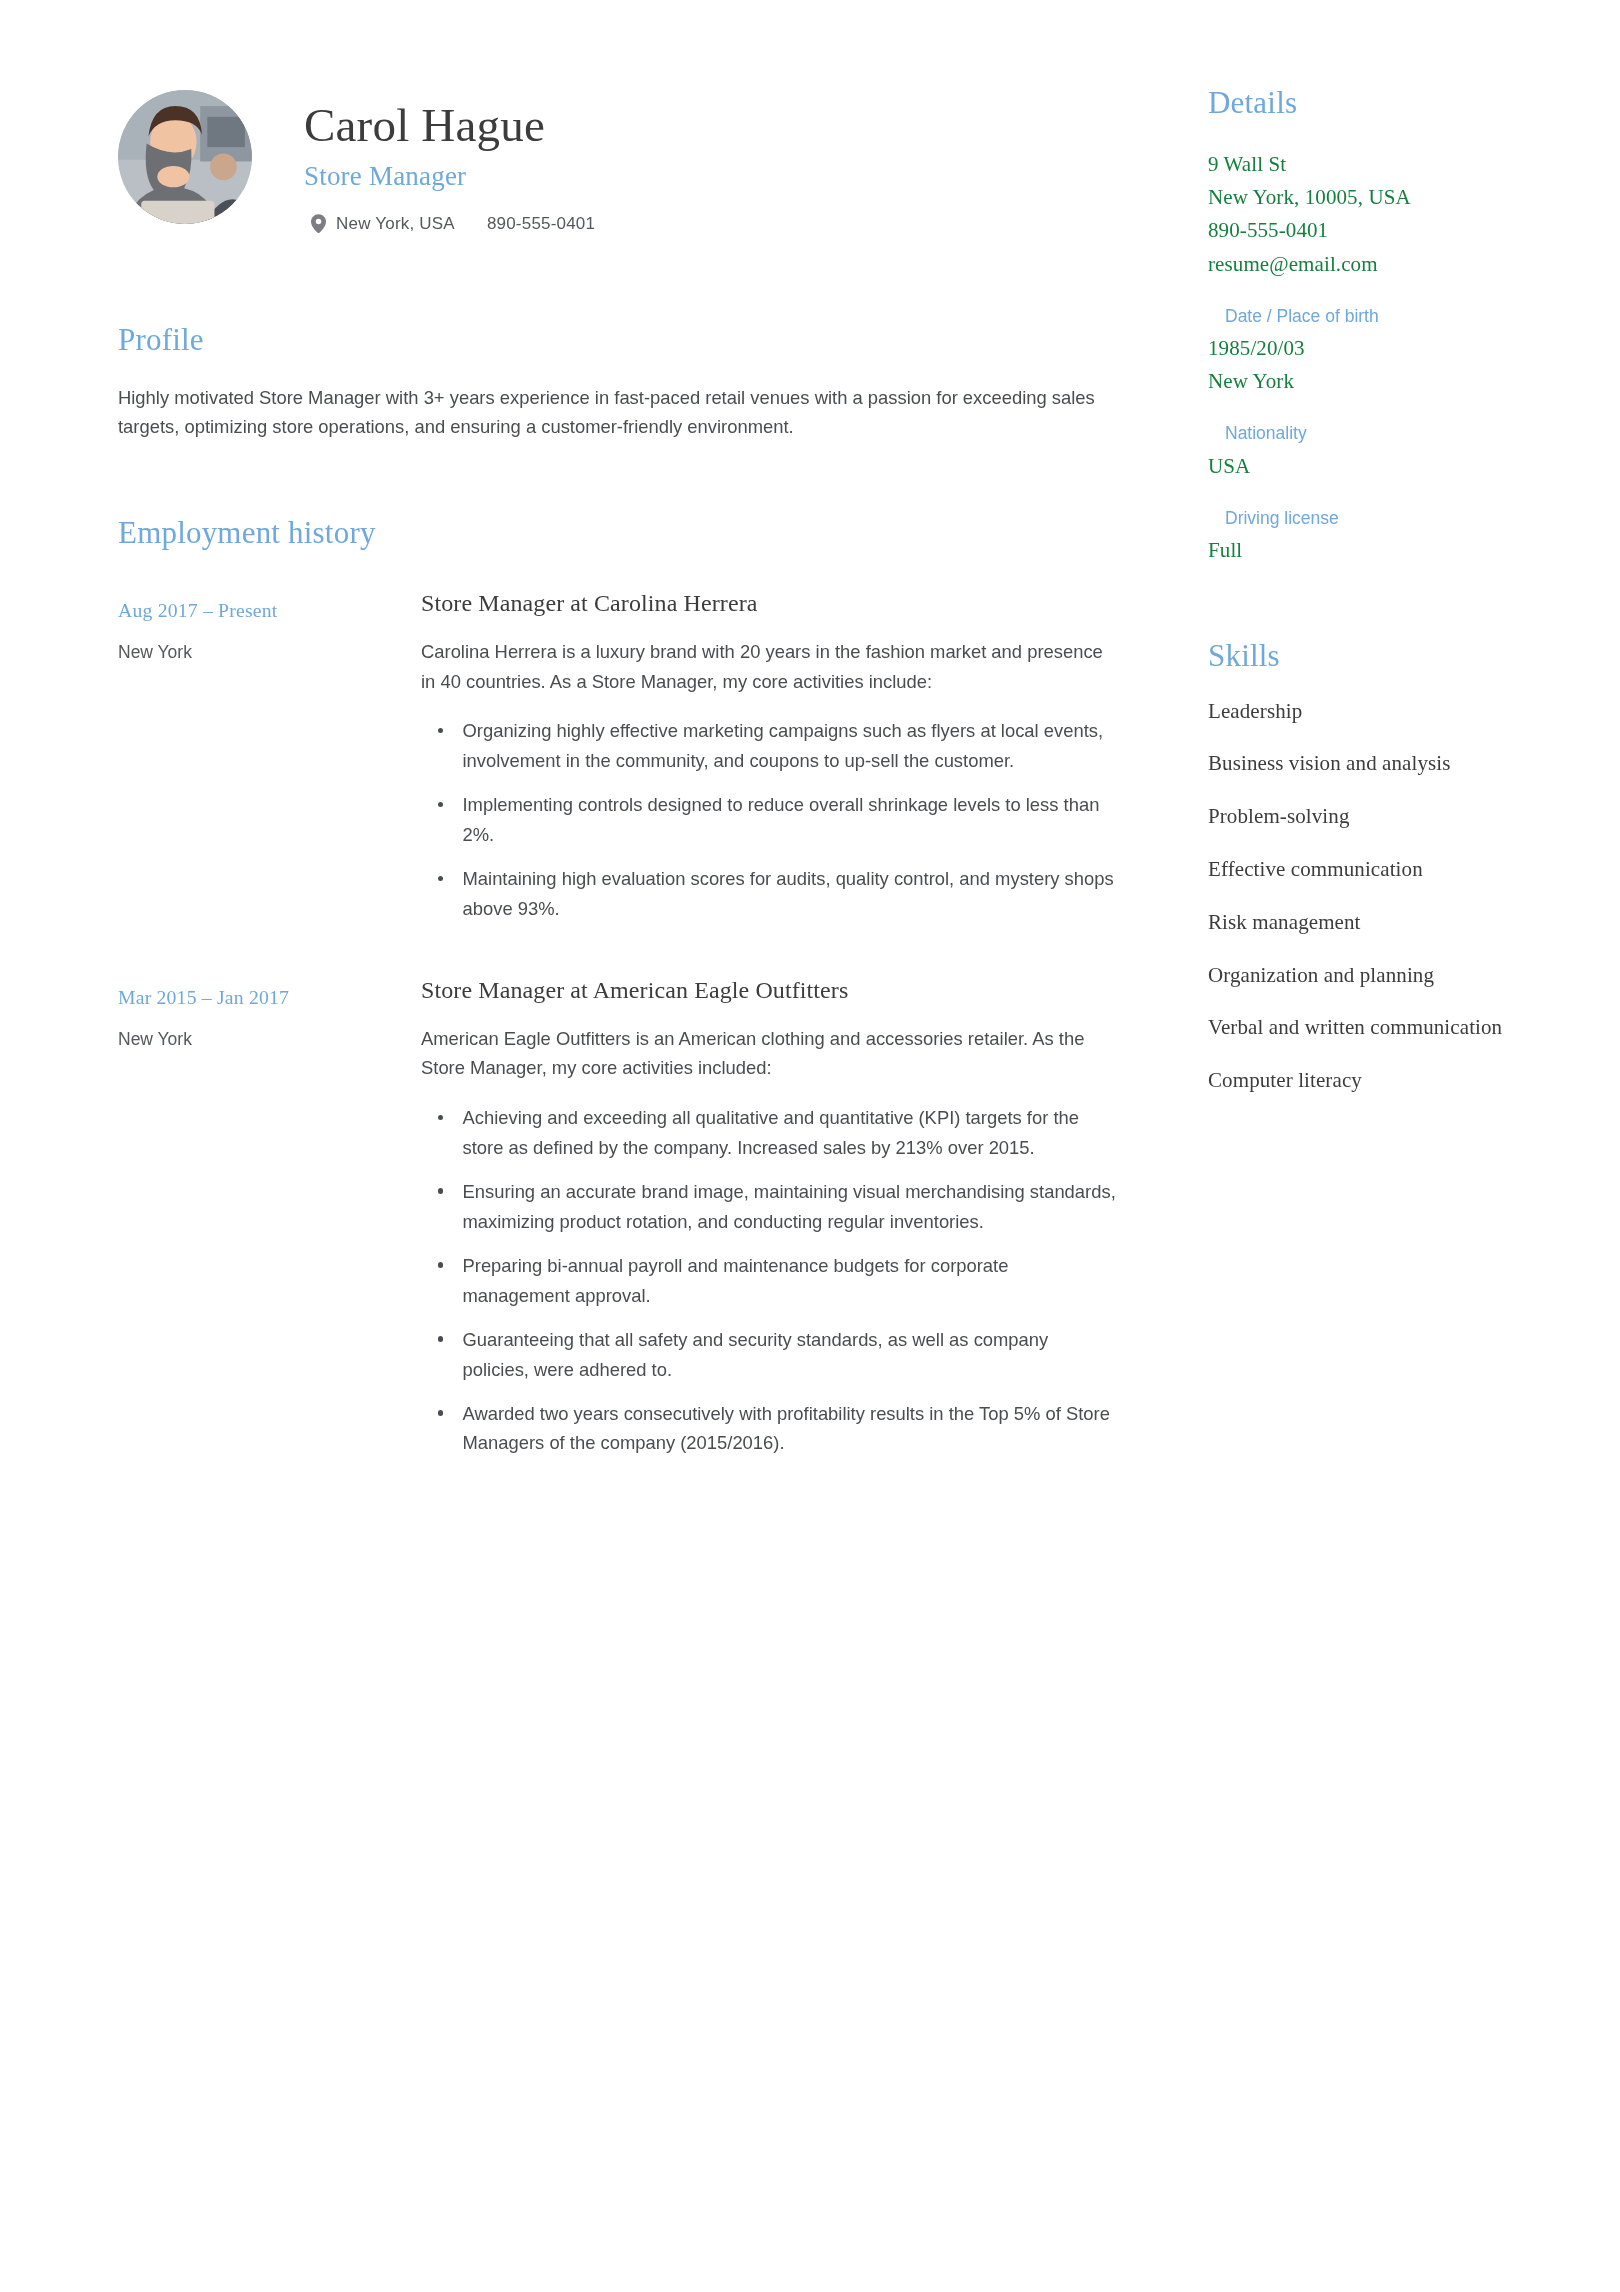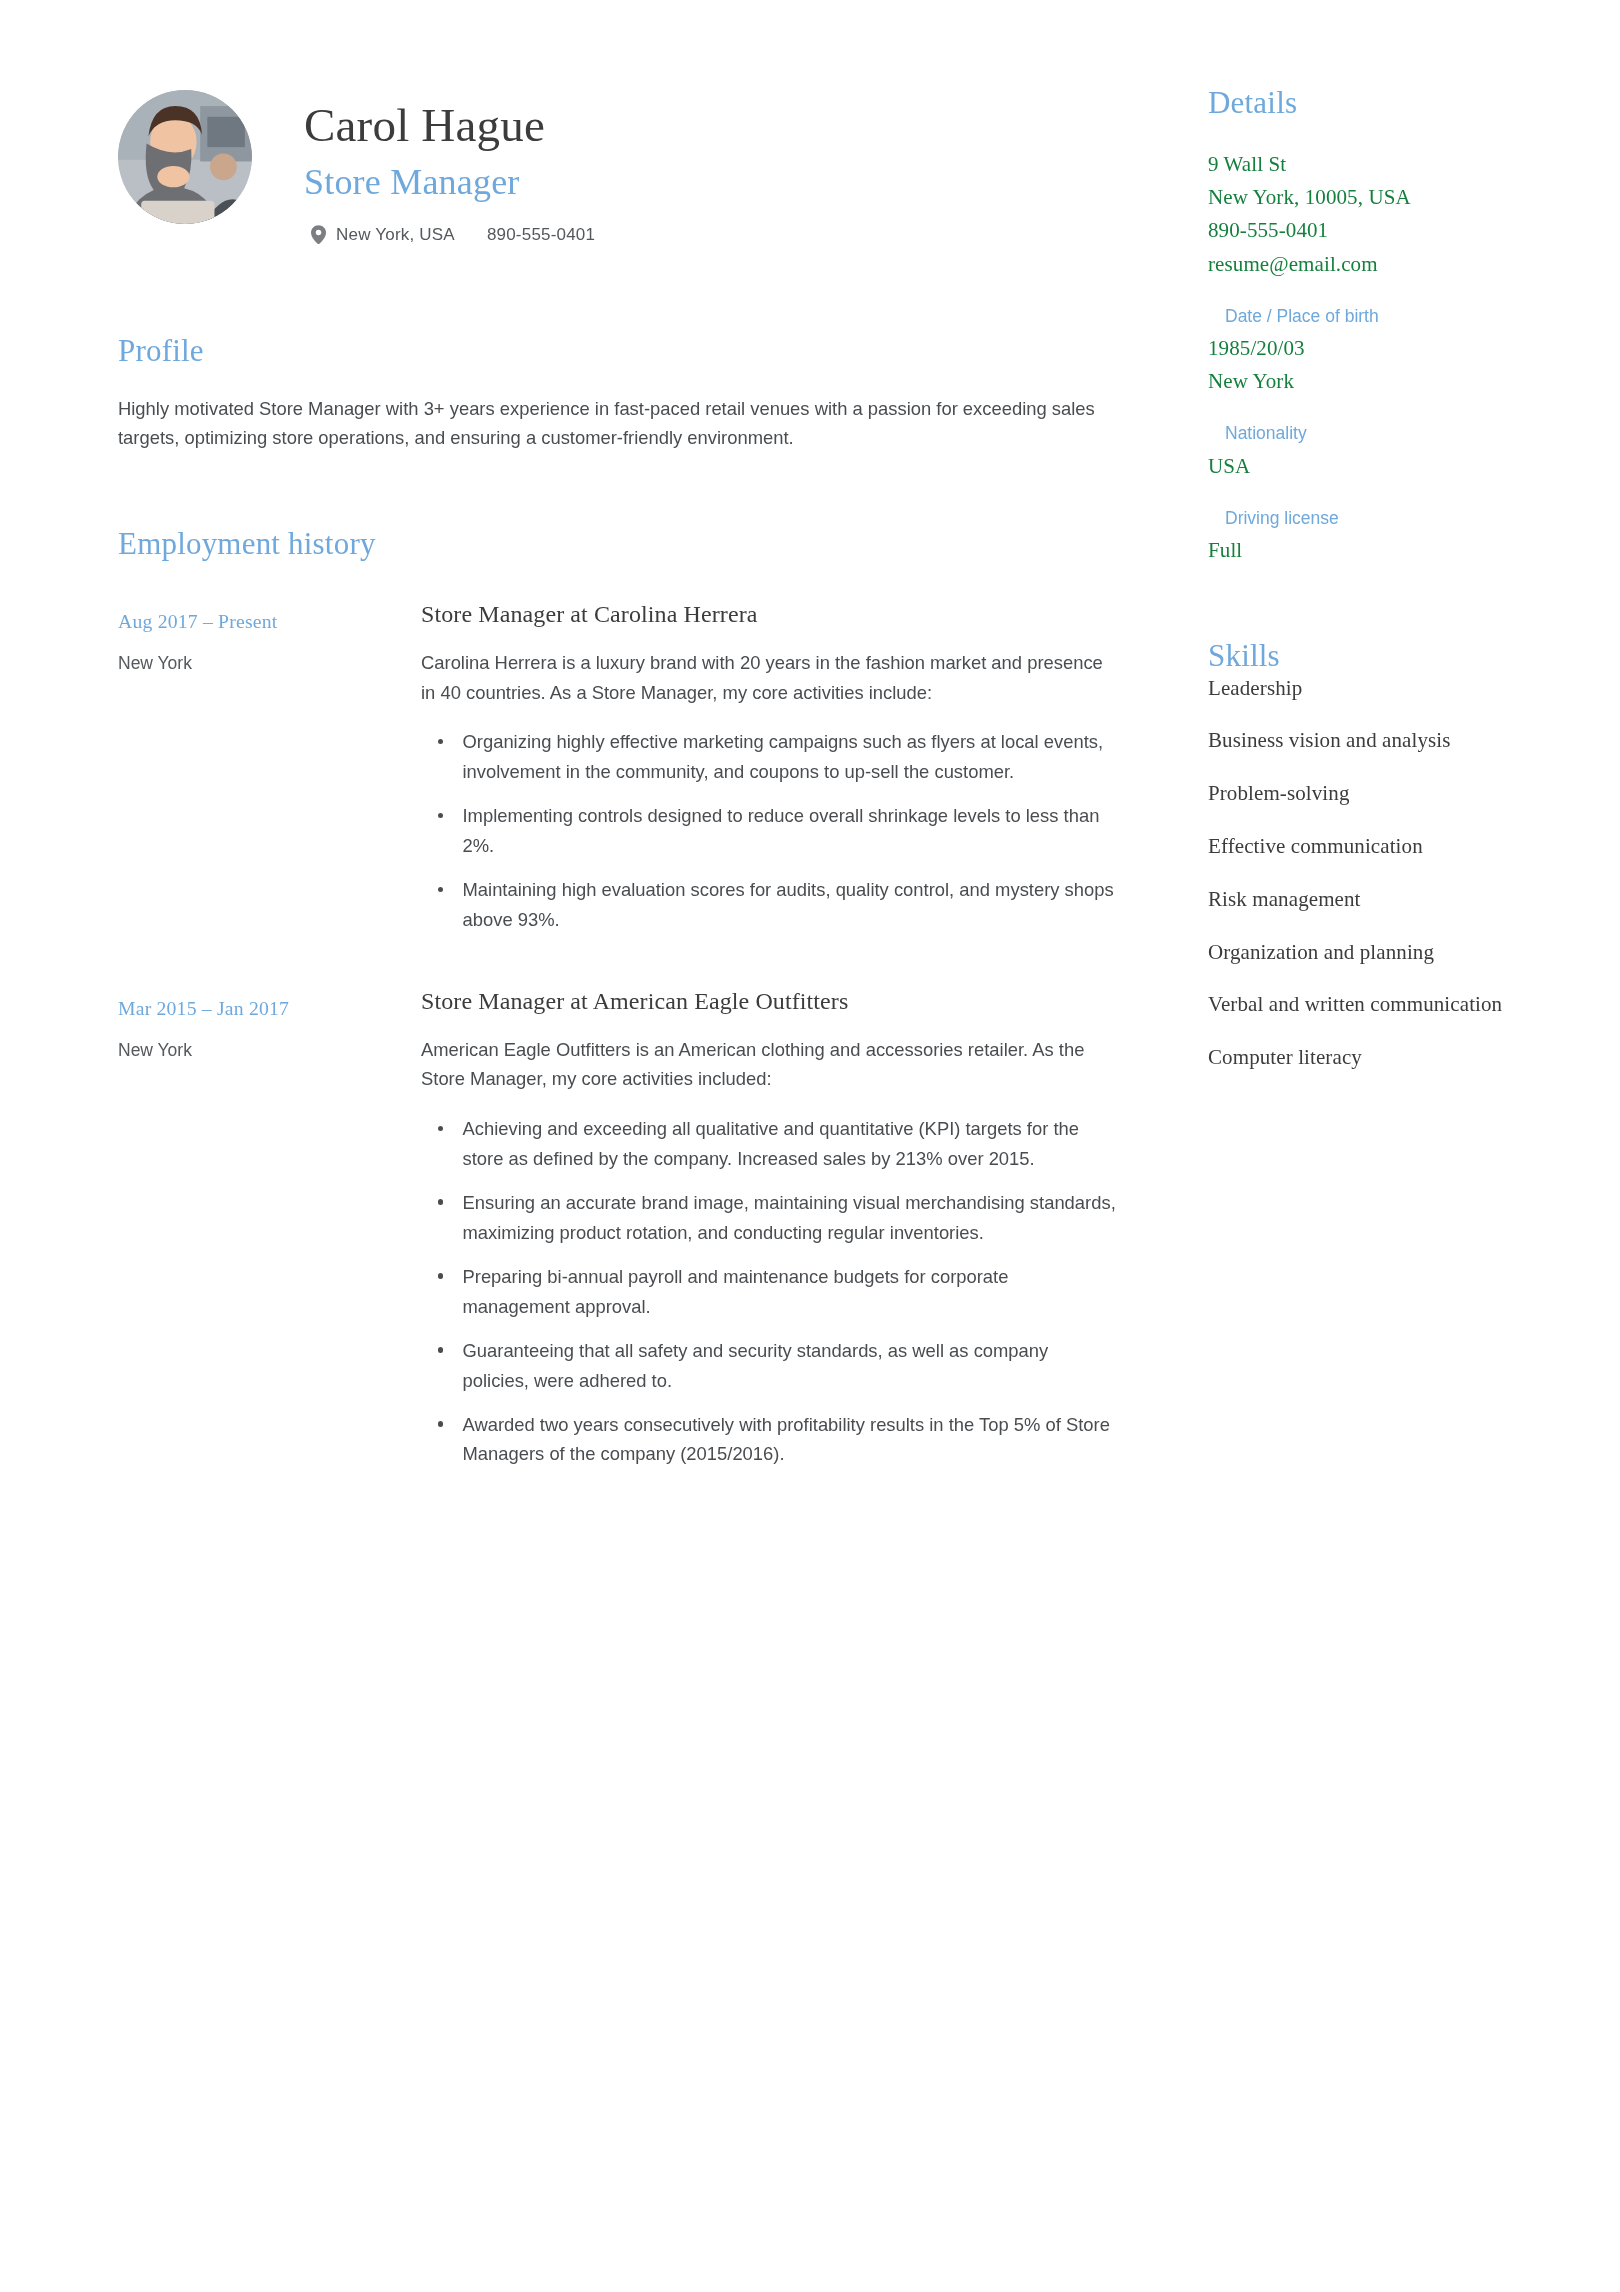--- a/index.html
+++ b/index.html
@@ -56,21 +56,21 @@
   .name {
     font-family: "Liberation Serif", serif;
     font-size: 47px;
     line-height: 1.05;
     color: #3c3c3c;
     font-weight: normal;
     letter-spacing: 0.2px;
   }
   .job-title {
     font-family: "Liberation Serif", serif;
-    font-size: 36px;
+    font-size: 27px;
     color: #6ea8dc;
     margin-top: 10.7px;
     letter-spacing: 0.2px;
   }
   .contact-line {
     margin-top: 21.5px;
     margin-left: 7.2px;
     display: flex;
     align-items: center;
     font-size: 17px;
@@ -164,21 +164,21 @@
     letter-spacing: 0.1px;
   }
   .detail-label {
     font-size: 17.5px;
     color: #6ea8dc;
     margin-top: 25px;
     margin-bottom: 5.4px;
     font-family: "Liberation Sans", sans-serif;
     margin-left: 17px;
   }
-  .skills-title { margin-top: 70px; }
+  .skills-title { margin-top: 70px; margin-bottom: 23px; }
   .skill-item {
     font-family: "Liberation Serif", serif;
     font-size: 21px;
     color: #3c3c3c;
     line-height: 1.42;
     margin-bottom: 23px;
     letter-spacing: 0.1px;
   }
 </style>
 </head>

